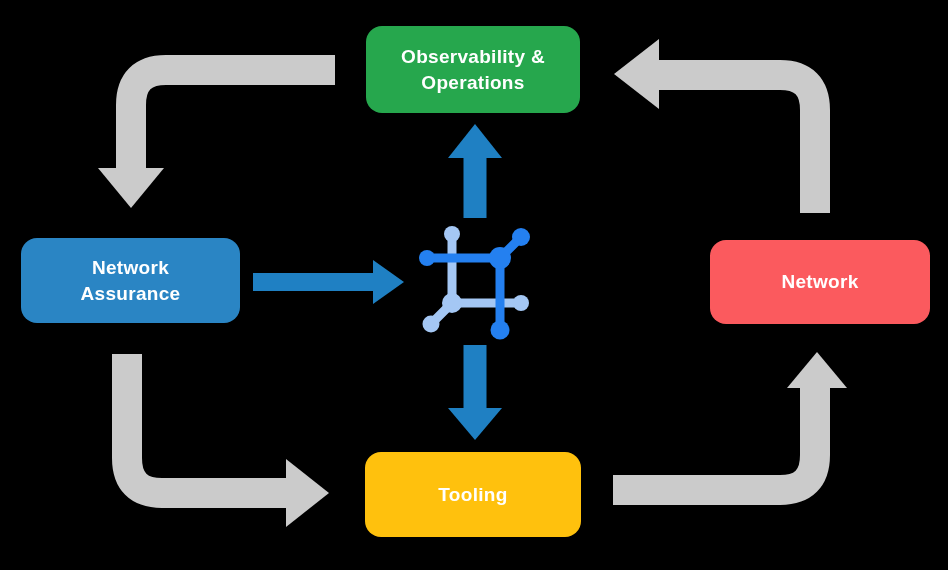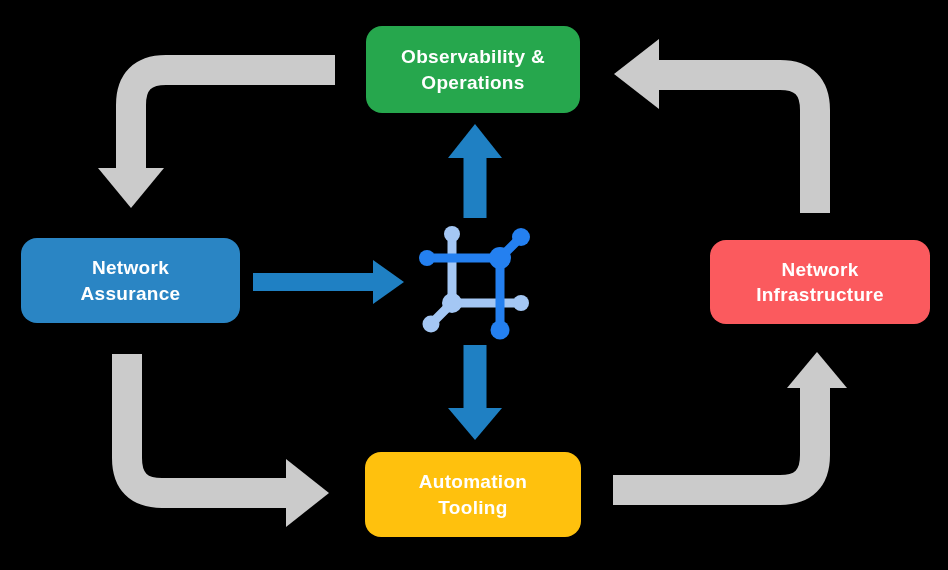--- a/index.html
+++ b/index.html
@@ -78,25 +78,23 @@
     <span>Operations</span>
   </div>
 
   <div class="node node-left" style="background: rgb(42, 133, 196);">
     <span>Network</span>
     <span>Assurance</span>
   </div>
 
   <div class="node node-right" style="background: rgb(251, 90, 94);">
     <span>Network</span>
-    <span>Infrastructure</span>
   </div>
 
   <div class="node node-bottom" style="background: rgb(255, 193, 13);">
-    <span>Automation</span>
     <span>Tooling</span>
   </div>
 
   <svg class="hub-icon" viewBox="0 0 122 122">
 
     <path class="icon-line-light" d="M37,13 L37,81"></path>
     <path class="icon-line-light" d="M37,81 L106,81"></path>
     <path class="icon-line-light" d="M37,81 L16,102"></path>
     <circle class="icon-dot-light" cx="37" cy="12" r="8"></circle>
     <circle class="icon-dot-light" cx="106" cy="81" r="8"></circle>

